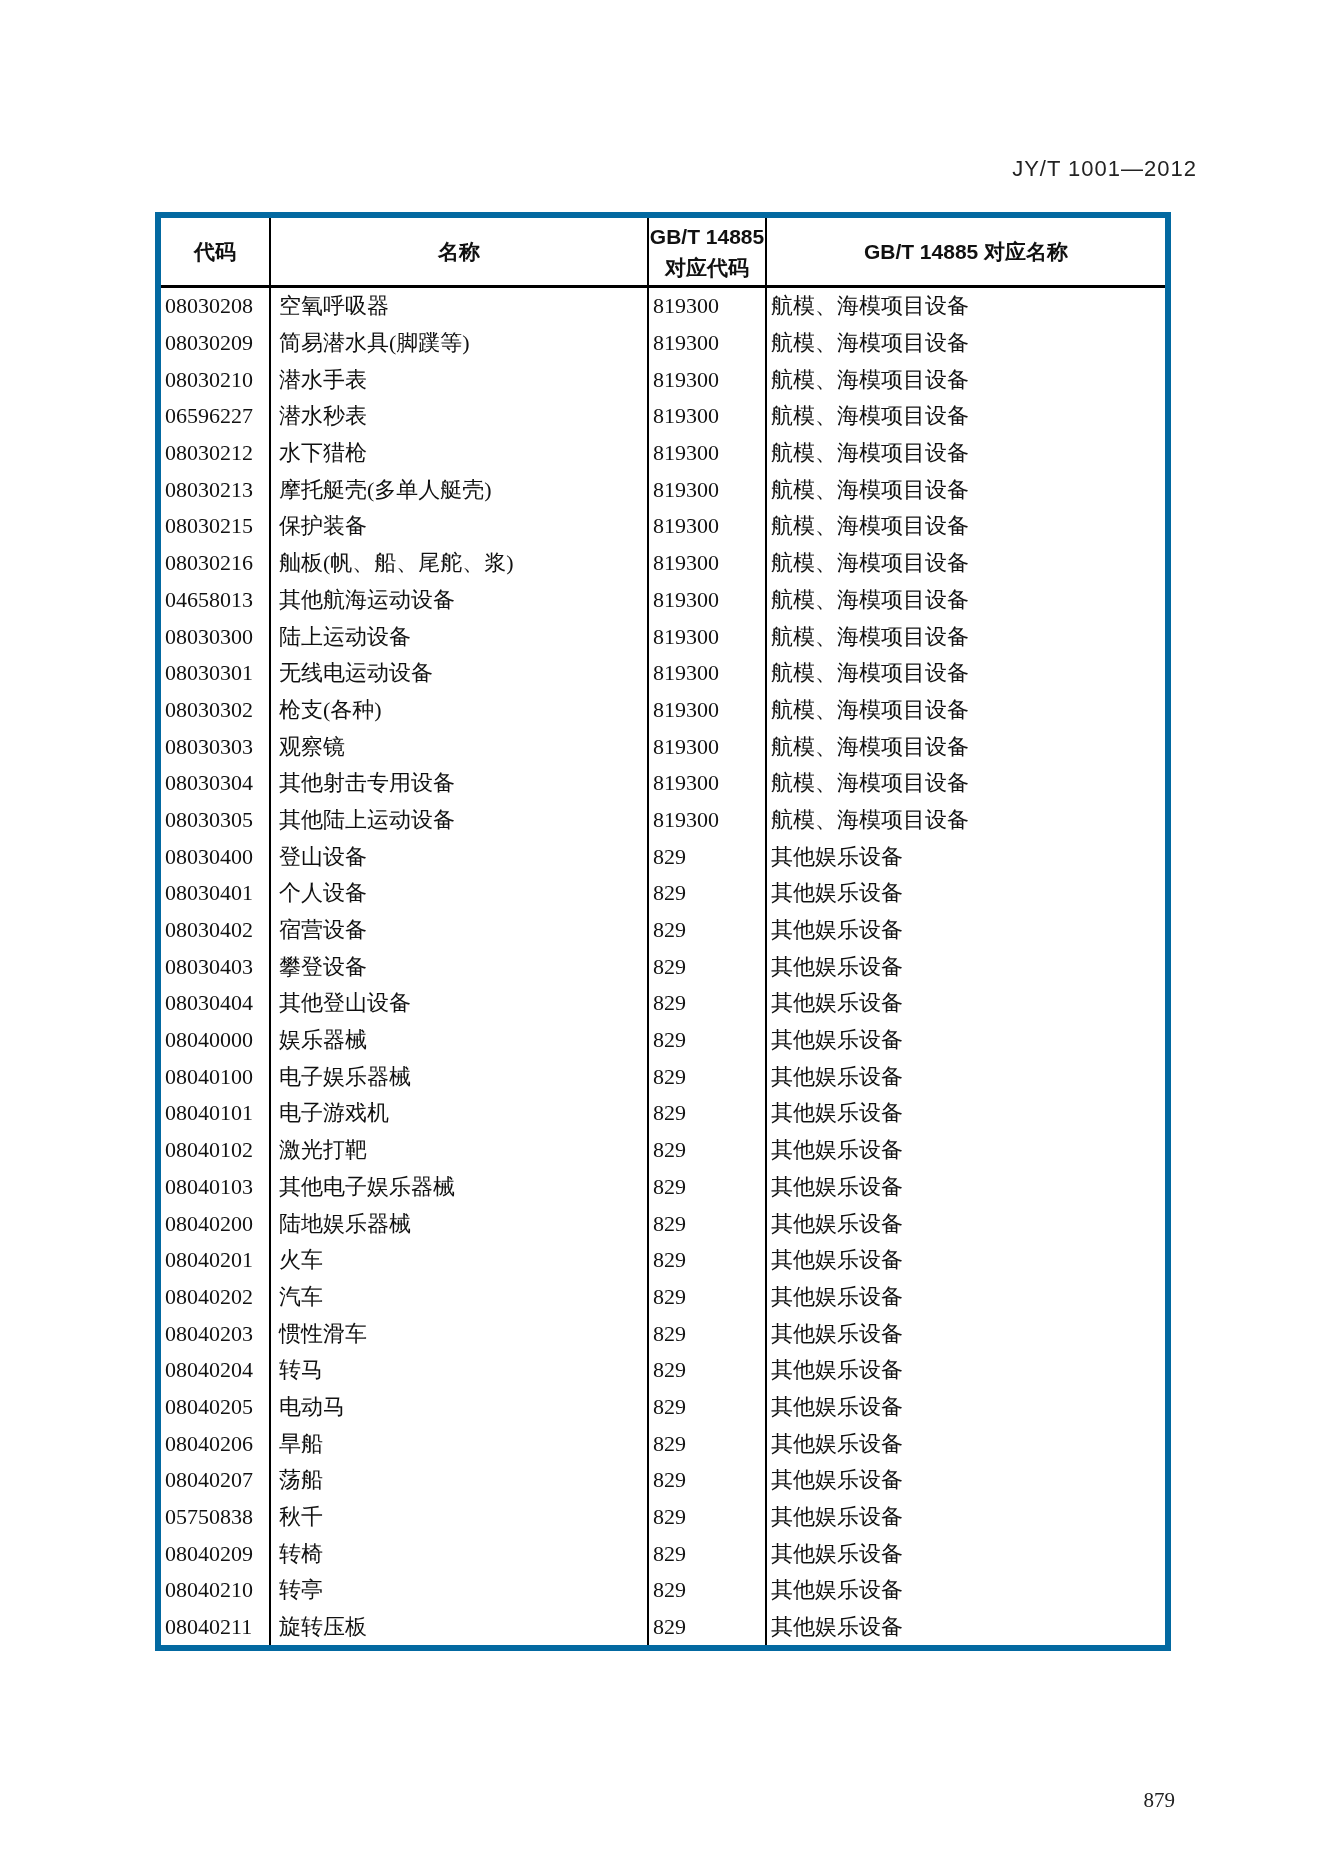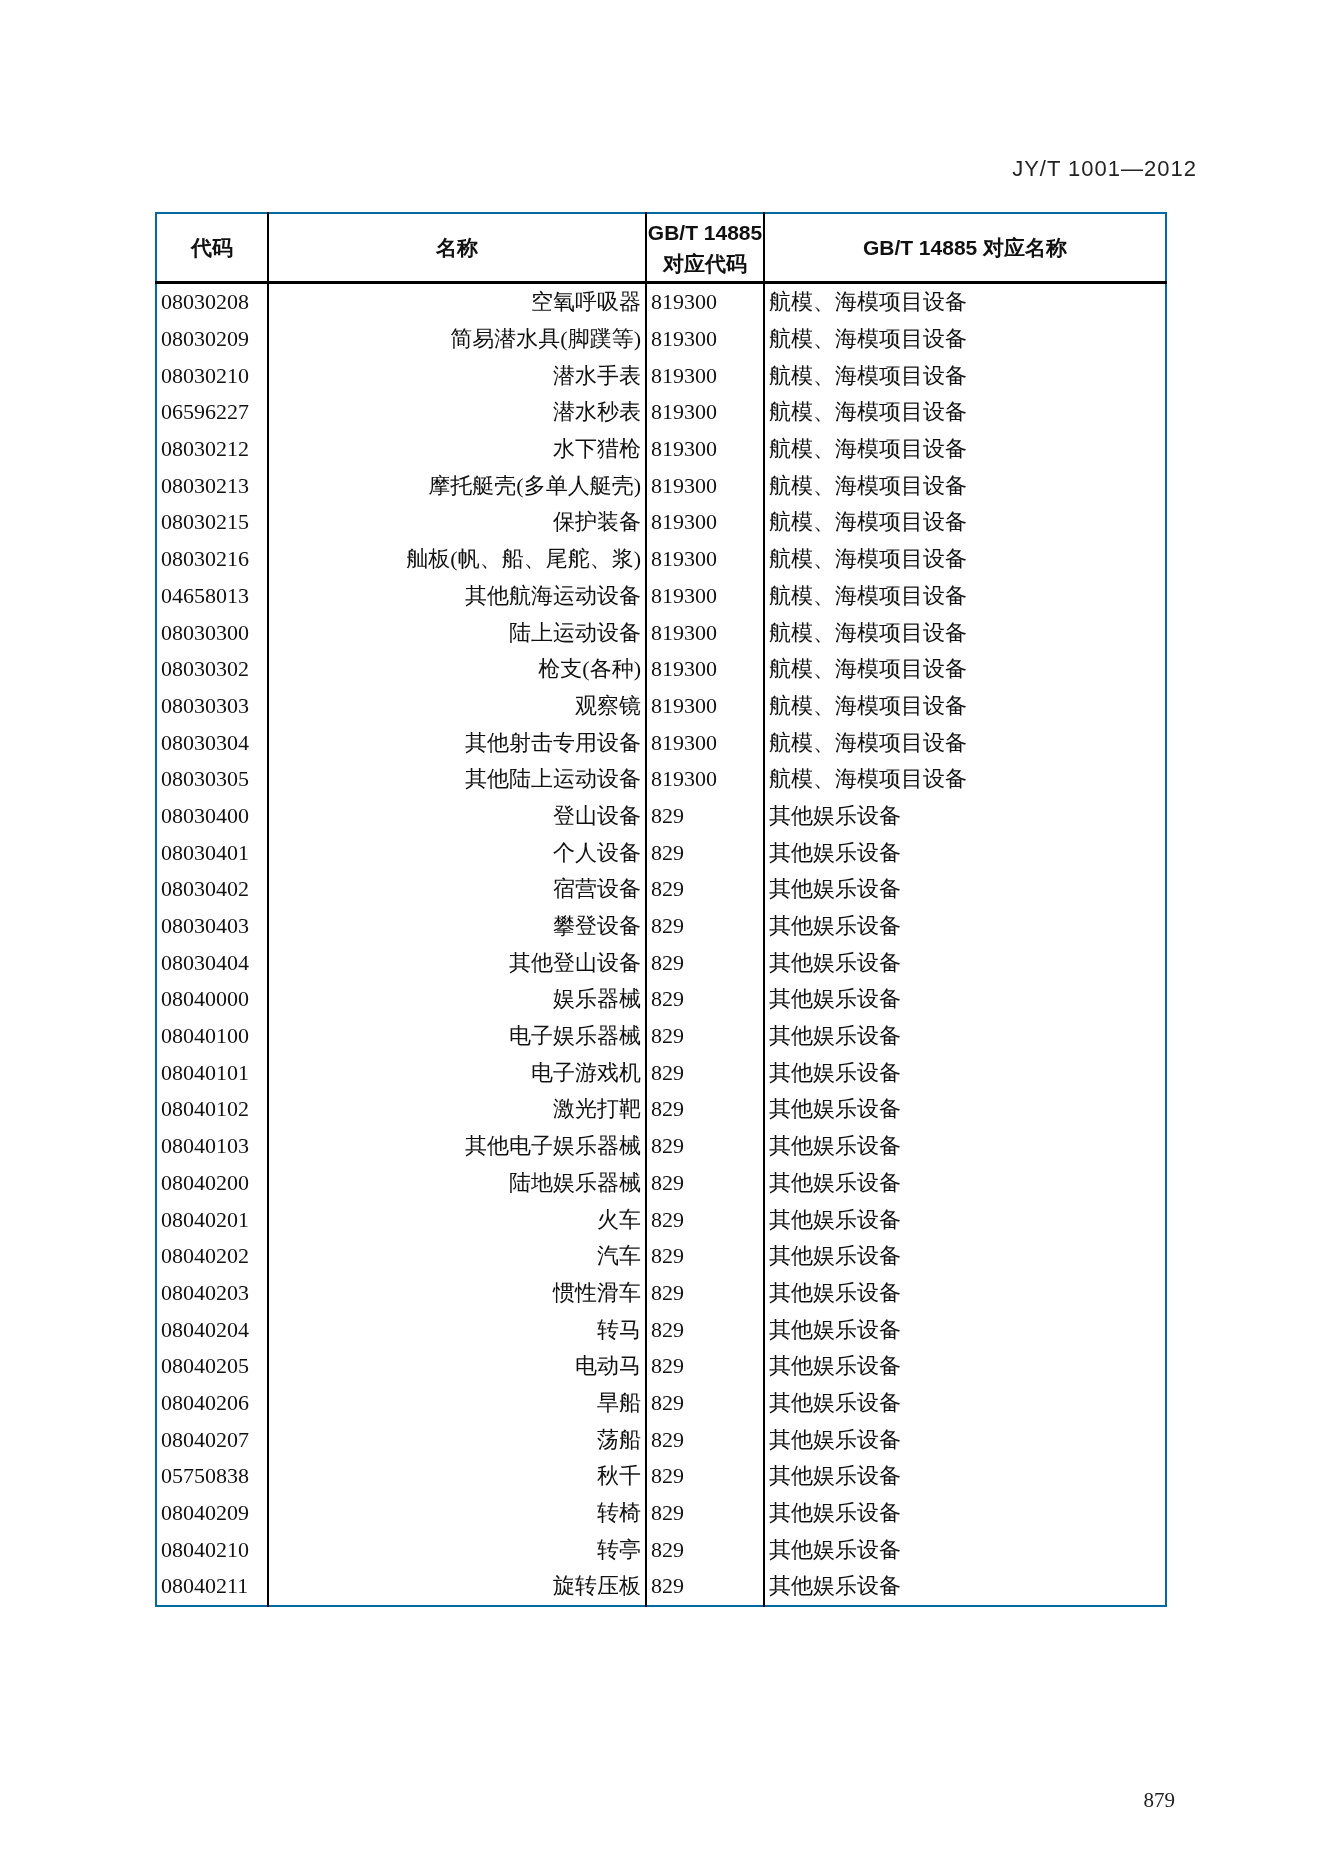--- a/index.html
+++ b/index.html
@@ -24,21 +24,21 @@
     color: #222222;
     white-space: nowrap;
   }
   table.code-table {
     position: absolute;
     left: 155px;
     top: 212px;
     width: 1010px;
     border-collapse: collapse;
     table-layout: fixed;
-    border: 2px solid #0369a1;
+    border: 6px solid #0369a1;
   }
   table.code-table col.c1 { width: 112px; }
   table.code-table col.c2 { width: 378px; }
   table.code-table col.c3 { width: 118px; }
   table.code-table col.c4 { width: 402px; }
   table.code-table th {
     height: 67px;
     border-bottom: 3px solid #000000;
     font-family: "Liberation Sans", "DejaVu Sans", sans-serif;
     font-weight: bold;
@@ -53,21 +53,21 @@
     border-left: 2px solid #000000;
   }
   table.code-table td {
     height: 36.7px;
     font-size: 22px;
     vertical-align: middle;
     padding: 0 4px 0 4px;
     white-space: nowrap;
     overflow: hidden;
   }
-  table.code-table td.cell-name { padding-left: 8px; text-align: right; }
+  table.code-table td.cell-name { padding-left: 8px; }
   .page-number {
     position: absolute;
     top: 1788px;
     right: 148px;
     font-size: 21px;
     color: #222222;
   }
 </style>
 </head>
 <body>
@@ -147,20 +147,26 @@
         <td class="cell-gbt-code">819300</td>
         <td class="cell-gbt-name">航模、海模项目设备</td>
       </tr>
       <tr>
         <td class="cell-code">08030300</td>
         <td class="cell-name">陆上运动设备</td>
         <td class="cell-gbt-code">819300</td>
         <td class="cell-gbt-name">航模、海模项目设备</td>
       </tr>
       <tr>
+        <td class="cell-code">08030301</td>
+        <td class="cell-name">无线电运动设备</td>
+        <td class="cell-gbt-code">819300</td>
+        <td class="cell-gbt-name">航模、海模项目设备</td>
+      </tr>
+      <tr>
         <td class="cell-code">08030302</td>
         <td class="cell-name">枪支(各种)</td>
         <td class="cell-gbt-code">819300</td>
         <td class="cell-gbt-name">航模、海模项目设备</td>
       </tr>
       <tr>
         <td class="cell-code">08030303</td>
         <td class="cell-name">观察镜</td>
         <td class="cell-gbt-code">819300</td>
         <td class="cell-gbt-name">航模、海模项目设备</td>

